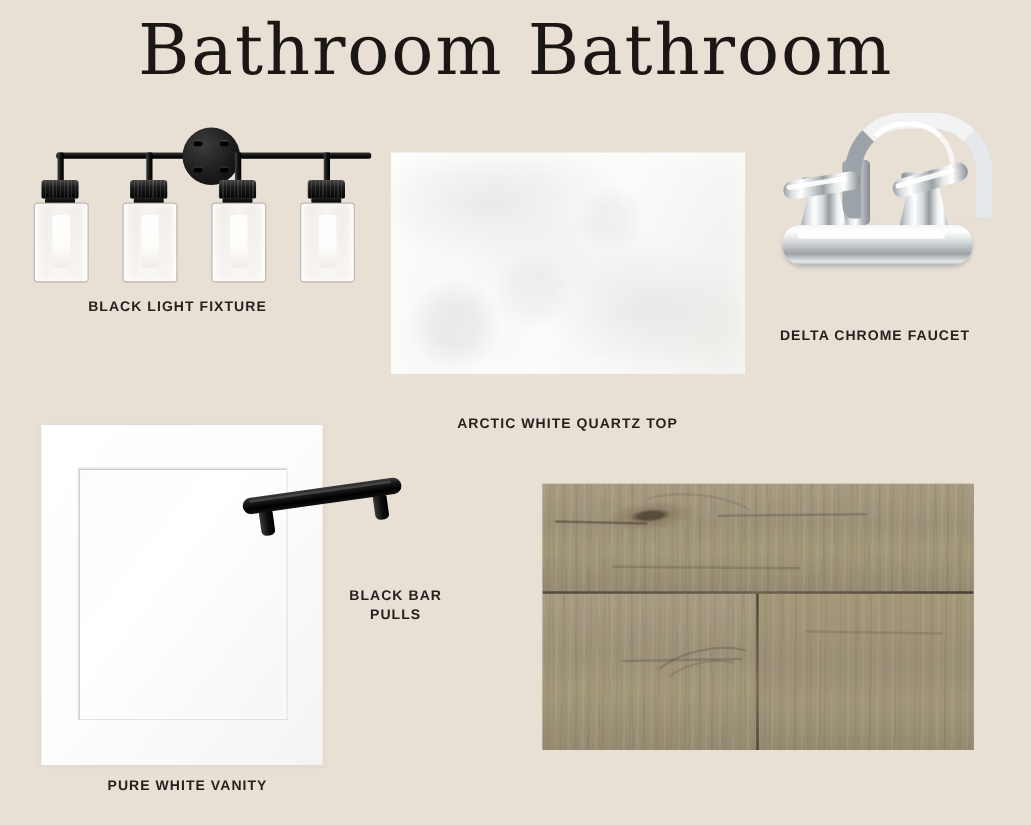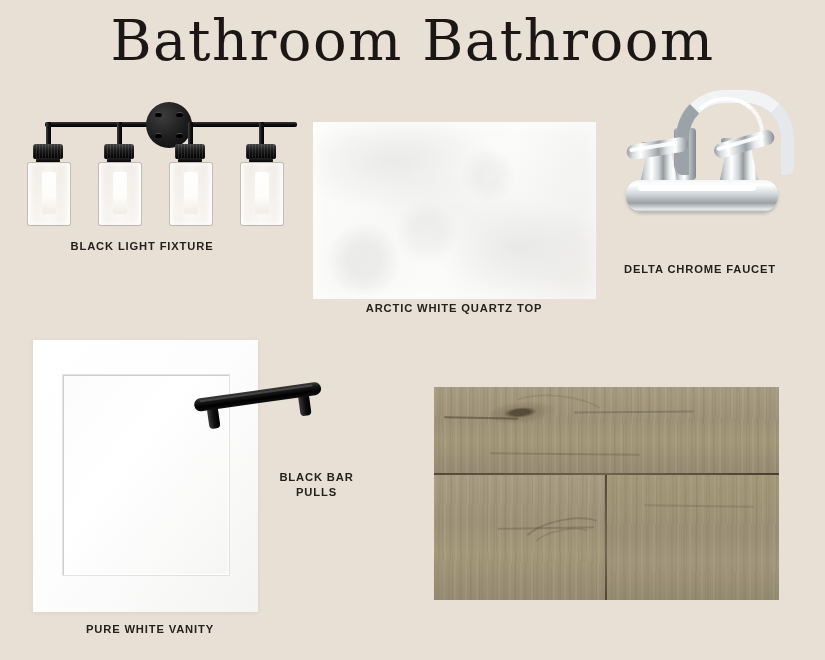--- a/index.html
+++ b/index.html
@@ -491,21 +491,21 @@
 
     <div class="lf-stem" style="left:247px;"></div>
     <div class="lf-collar" style="left:234px; top:44px;"></div>
     <div class="lf-glass" style="left:228px; top:62px;">
       <div class="lf-bulb"></div>
     </div>
   </div>
   <div class="caption" style="left:52px; top:239px; width:180px;">BLACK LIGHT FIXTURE</div>
 
   <div id="quartz-top"></div>
-  <div class="caption" style="left:334px; top:301px; width:240px;">ARCTIC WHITE QUARTZ TOP</div>
+  <div class="caption" style="left:334px; top:332px; width:240px;">ARCTIC WHITE QUARTZ TOP</div>
 
   <div id="faucet">
     <div class="fc-riser"></div>
     <div class="fc-spout-outer"></div>
     <div class="fc-spout-shade"></div>
     <div class="fc-spout-hi"></div>
     <div class="fc-spout-tip"></div>
 
     <div class="fc-bell left"></div>
     <div class="fc-bell right"></div>

